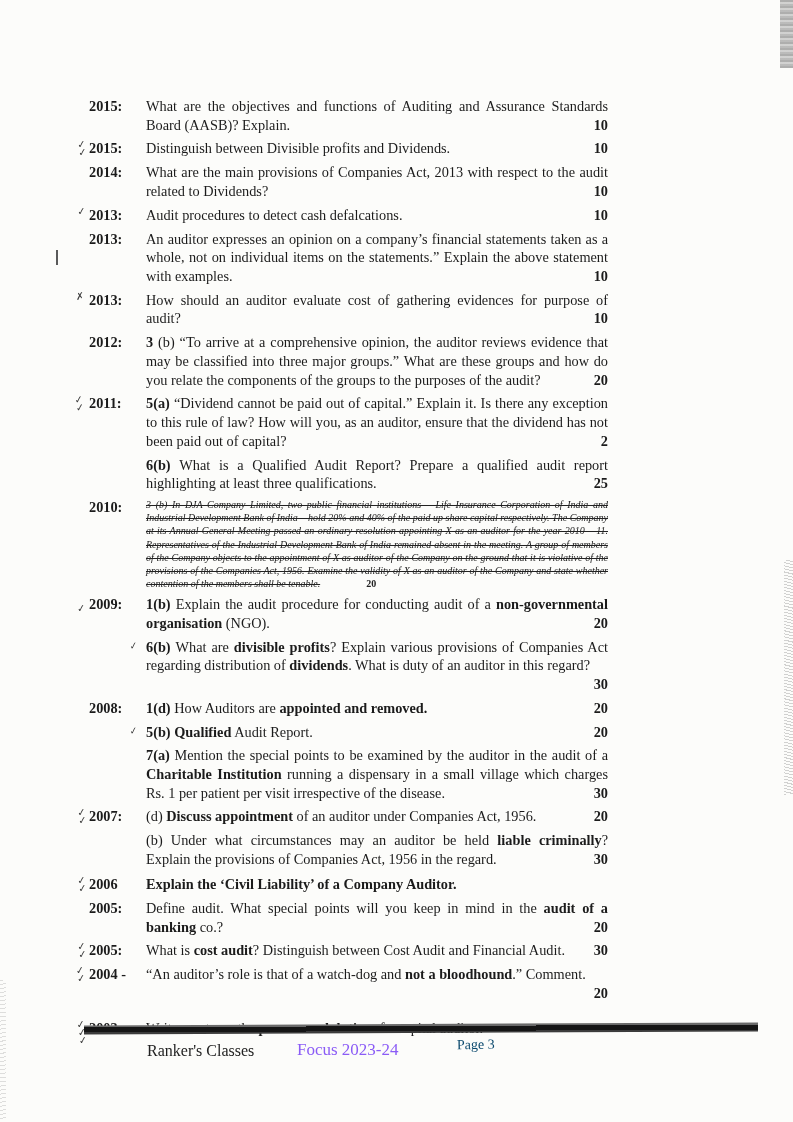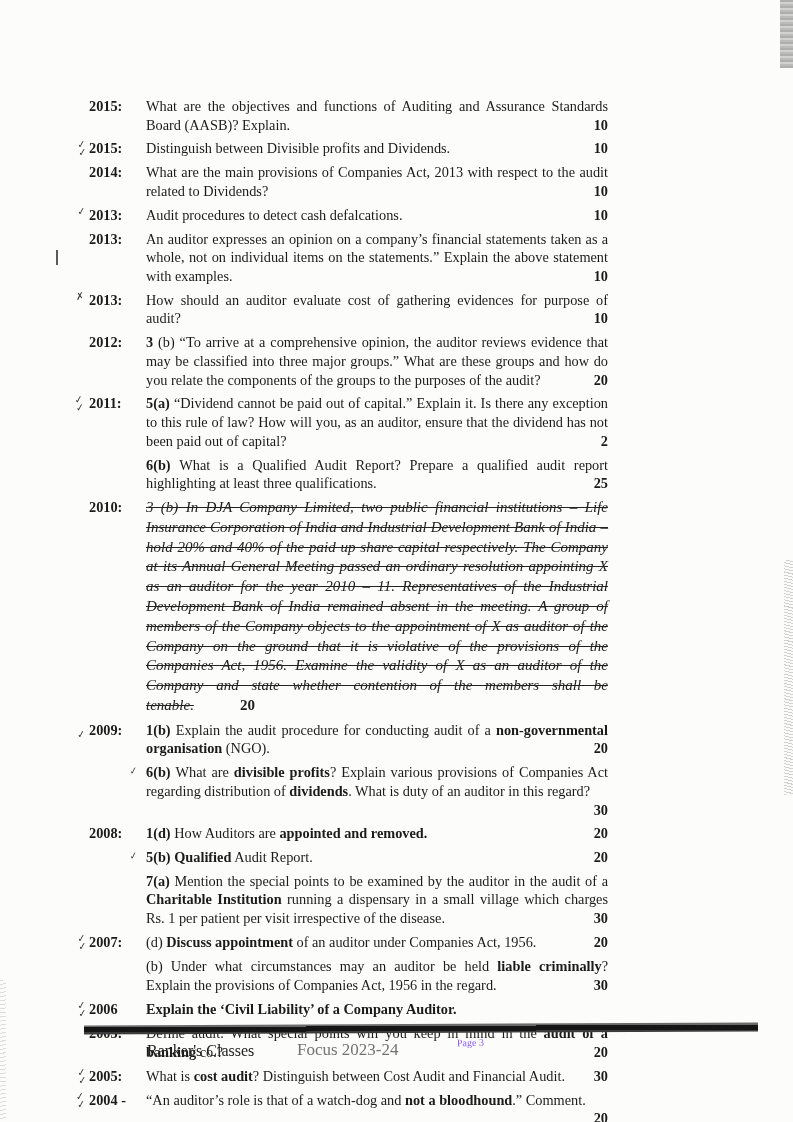--- a/index.html
+++ b/index.html
@@ -29,33 +29,33 @@
   .year-col{flex:none;width:50px;font-weight:bold;}
   .year-col .mk-near{float:right;font-family:"DejaVu Sans",sans-serif;font-size:10px;
     line-height:8px;color:#3d3d3d;white-space:pre-line;transform:rotate(-10deg);
     padding-top:4px;padding-right:2px;}
   .text-col{flex:1;text-align:justify;padding-left:7px;}
   .b{font-weight:bold;}
   .i{font-style:italic;}
   .strike{text-decoration:line-through;text-decoration-thickness:1.2px;}
   .score{float:right;font-weight:bold;margin-left:12px;}
   .score.inline{float:none;margin-left:46px;}
-  .item.small .text-col{font-size:15px;line-height:1.32;color:#222;}
+  .item.small .text-col{font-size:10px;line-height:1.32;color:#222;}
   .item:nth-child(18){margin-top:6px;}
   .item:nth-child(13){margin-top:4px;}
   .item:nth-child(22){margin-top:16px;}
 
   
   .footer-bar{position:absolute;left:84px;top:1024px;width:674px;height:9px;
     background:linear-gradient(180deg,#6a6a6a 0 2px,#151515 2px 7px,#3c3c3c 7px 9px);
     transform:rotate(-0.25deg);}
   .footer-text{position:absolute;top:1040px;left:0;width:696px;height:26px;padding-left:12px;}
   .footer-brand{position:absolute;left:147px;top:2px;font-size:16px;color:#222;}
-  .footer-edition{position:absolute;left:297px;top:0;font-size:17px;color:#737373;}
-  .footer-page{position:absolute;left:457px;top:-3px;font-size:10px;color:#8b5cf6;transform:rotate(-1deg);}
+  .footer-edition{position:absolute;left:297px;top:0;font-size:17px;color:#8b5cf6;}
+  .footer-page{position:absolute;left:457px;top:-3px;font-size:14px;color:#0c4a6e;transform:rotate(-1deg);}
 </style>
 </head>
 <body>
 
 <div class="corner-smudge"></div>
 <div class="edge-noise"></div>
 <div class="edge-noise-2"></div>
 <div class="stray-line"></div>
 
 <div class="page-body">

